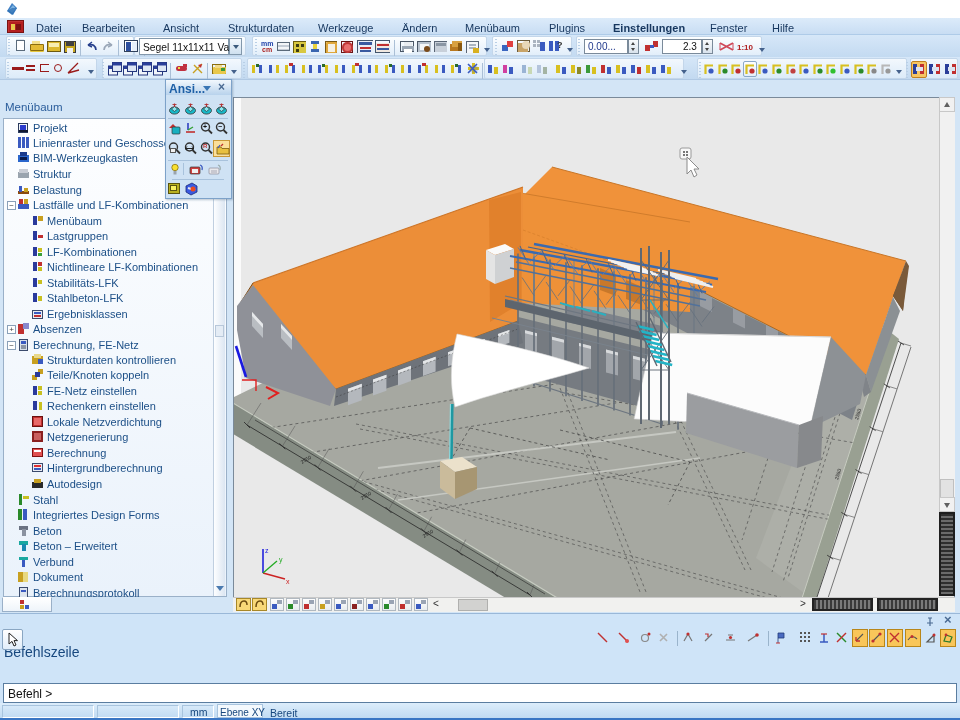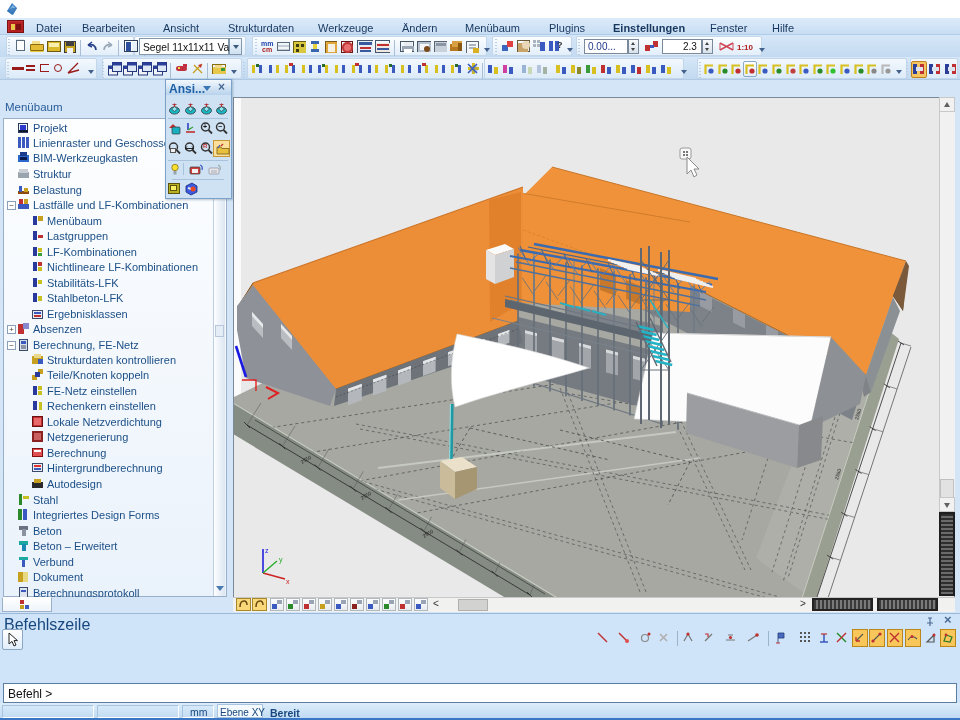--- a/index.html
+++ b/index.html
@@ -1046,21 +1046,21 @@
       <text x="286" y="584" font-size="7" fill="#cc2222" font-family="Liberation Sans">x</text>
       <text x="279" y="562" font-size="7" fill="#22aa22" font-family="Liberation Sans">y</text>
       <rect x="680" y="148" width="11" height="11" rx="2" fill="#f8f8f8" stroke="#9a9a9a" stroke-width="1"></rect>
       <rect x="683" y="151" width="2" height="2" fill="#777"></rect>
       <rect x="686" y="151" width="2" height="2" fill="#777"></rect>
       <rect x="683" y="154" width="2" height="2" fill="#777"></rect>
       <rect x="686" y="154" width="2" height="2" fill="#777"></rect>
       <path d="M687,157 L687,174 L691,170 L694,177 L697,175 L694,169 L699,169 Z" fill="#ffffff" stroke="#8a8a8a" stroke-width="1"></path>
     </svg>
     <div style="position:absolute;left:0px;top:613px;width:960px;height:90px;background:#cfe4f8;border-top:1px solid #9ab8d8;"></div>
-    <div style="position:absolute;left:4px;top:616px;font-size:16px;color:#17477e;font-weight:normal;white-space:nowrap;">Befehlszeile</div>
+    <div style="position:absolute;left:4px;top:644px;font-size:14px;color:#17477e;font-weight:normal;white-space:nowrap;">Befehlszeile</div>
     <svg style="position:absolute;left:925px;top:617px" width="10" height="10" viewBox="0 0 10 10">
       <path d="M5 1 L5 6 M2 6 L8 6 M3 1 L7 1 M5 6 L5 9" stroke="#4a6a92" stroke-width="1.2"></path>
     </svg>
     <div style="position:absolute;left:944px;top:612px;font-size:13px;color:#4a6a92;font-weight:bold;white-space:nowrap;">×</div>
     <div style="position:absolute;left:2px;top:629px;width:21px;height:21px;background:linear-gradient(#ffffff,#e2eefa);border:1px solid #8aa6c2;border-radius:2px;"></div>
     <svg style="position:absolute;left:7px;top:632px" width="12" height="15" viewBox="0 0 12 15">
       <path d="M2,1 L2,12 L5,9.4 L7,14 L9,13 L7,8.6 L10.5,8.6 Z" fill="#fff" stroke="#222" stroke-width="1"></path>
     </svg>
     <svg style="position:absolute;left:596px;top:631px" width="13" height="14" viewBox="0 0 13 14">
       <path d="M2 2 L11 11" stroke="#c03030" stroke-width="1.4"></path>
@@ -1151,13 +1151,13 @@
     <div style="position:absolute;left:3px;top:683px;width:954px;height:20px;background:#ffffff;border:1px solid #5a7da0;"></div>
     <div style="position:absolute;left:8px;top:687px;font-size:12px;color:#111111;font-weight:normal;white-space:nowrap;">Befehl &gt;</div>
     <div style="position:absolute;left:0px;top:703px;width:960px;height:17px;background:linear-gradient(#dcedfb,#bdd8f1);"></div>
     <div style="position:absolute;left:0px;top:718px;width:960px;height:2px;background:#3a76c4;"></div>
     <div style="position:absolute;left:2px;top:705px;width:92px;height:13px;border:1px solid #ffffff;border-top-color:#a8c4de;border-left-color:#a8c4de;"></div>
     <div style="position:absolute;left:97px;top:705px;width:82px;height:13px;border:1px solid #ffffff;border-top-color:#a8c4de;border-left-color:#a8c4de;"></div>
     <div style="position:absolute;left:182px;top:705px;width:32px;height:13px;border:1px solid #ffffff;border-top-color:#a8c4de;border-left-color:#a8c4de;"></div>
     <div style="position:absolute;left:190px;top:706px;font-size:10.5px;color:#17477e;font-weight:normal;white-space:nowrap;">mm</div>
     <div style="position:absolute;left:217px;top:704px;width:46px;height:14px;background:#f4f9fd;border:1px solid #a8c4de;"></div>
     <div style="position:absolute;left:220px;top:707px;font-size:10px;color:#17477e;font-weight:normal;white-space:nowrap;">Ebene XY</div>
-    <div style="position:absolute;left:270px;top:707px;font-size:10.5px;color:#17477e;font-weight:bold;white-space:nowrap;">Bereit</div>
+    <div style="position:absolute;left:270px;top:707px;font-size:10.5px;color:#17477e;font-weight:normal;white-space:nowrap;">Bereit</div>
   </div>
 </body></html>

